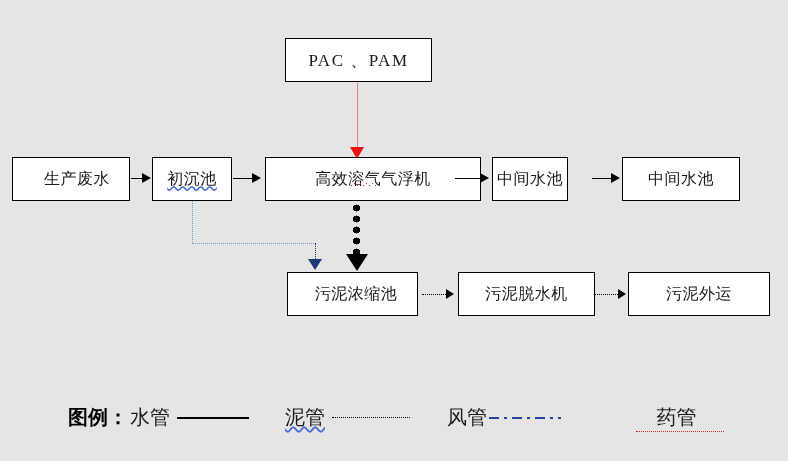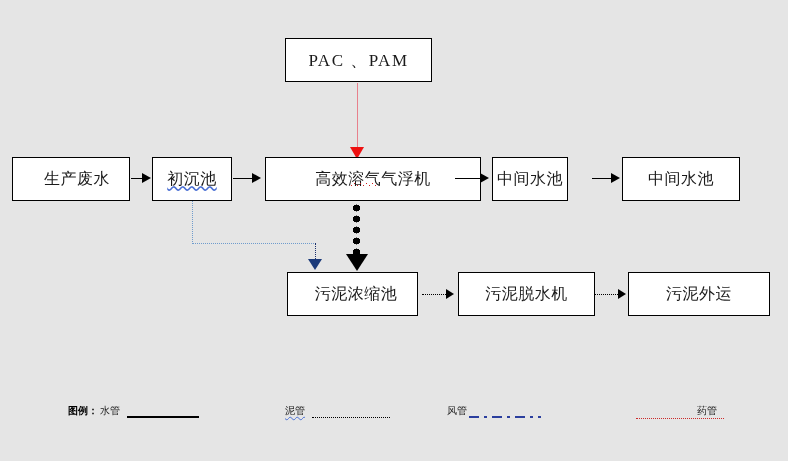--- a/index.html
+++ b/index.html
@@ -145,22 +145,22 @@
   #legend {
     position: absolute;
     left: 0;
     top: 400px;
     width: 788px;
     height: 32px;
   }
   .lg-item {
     position: absolute;
     display: flex;
-    align-items: flex-end;
-    font-size: 10px;
+    align-items: center;
+    font-size: 20px;
     color: #1a1a1a;
     white-space: nowrap;
   }
   .lg-title {
     font-weight: bold;
     color: #000000;
     margin-right: 2px;
   }
   .lg-label { margin-right: 7px; }
   .lg-sample { display: inline-block; }

